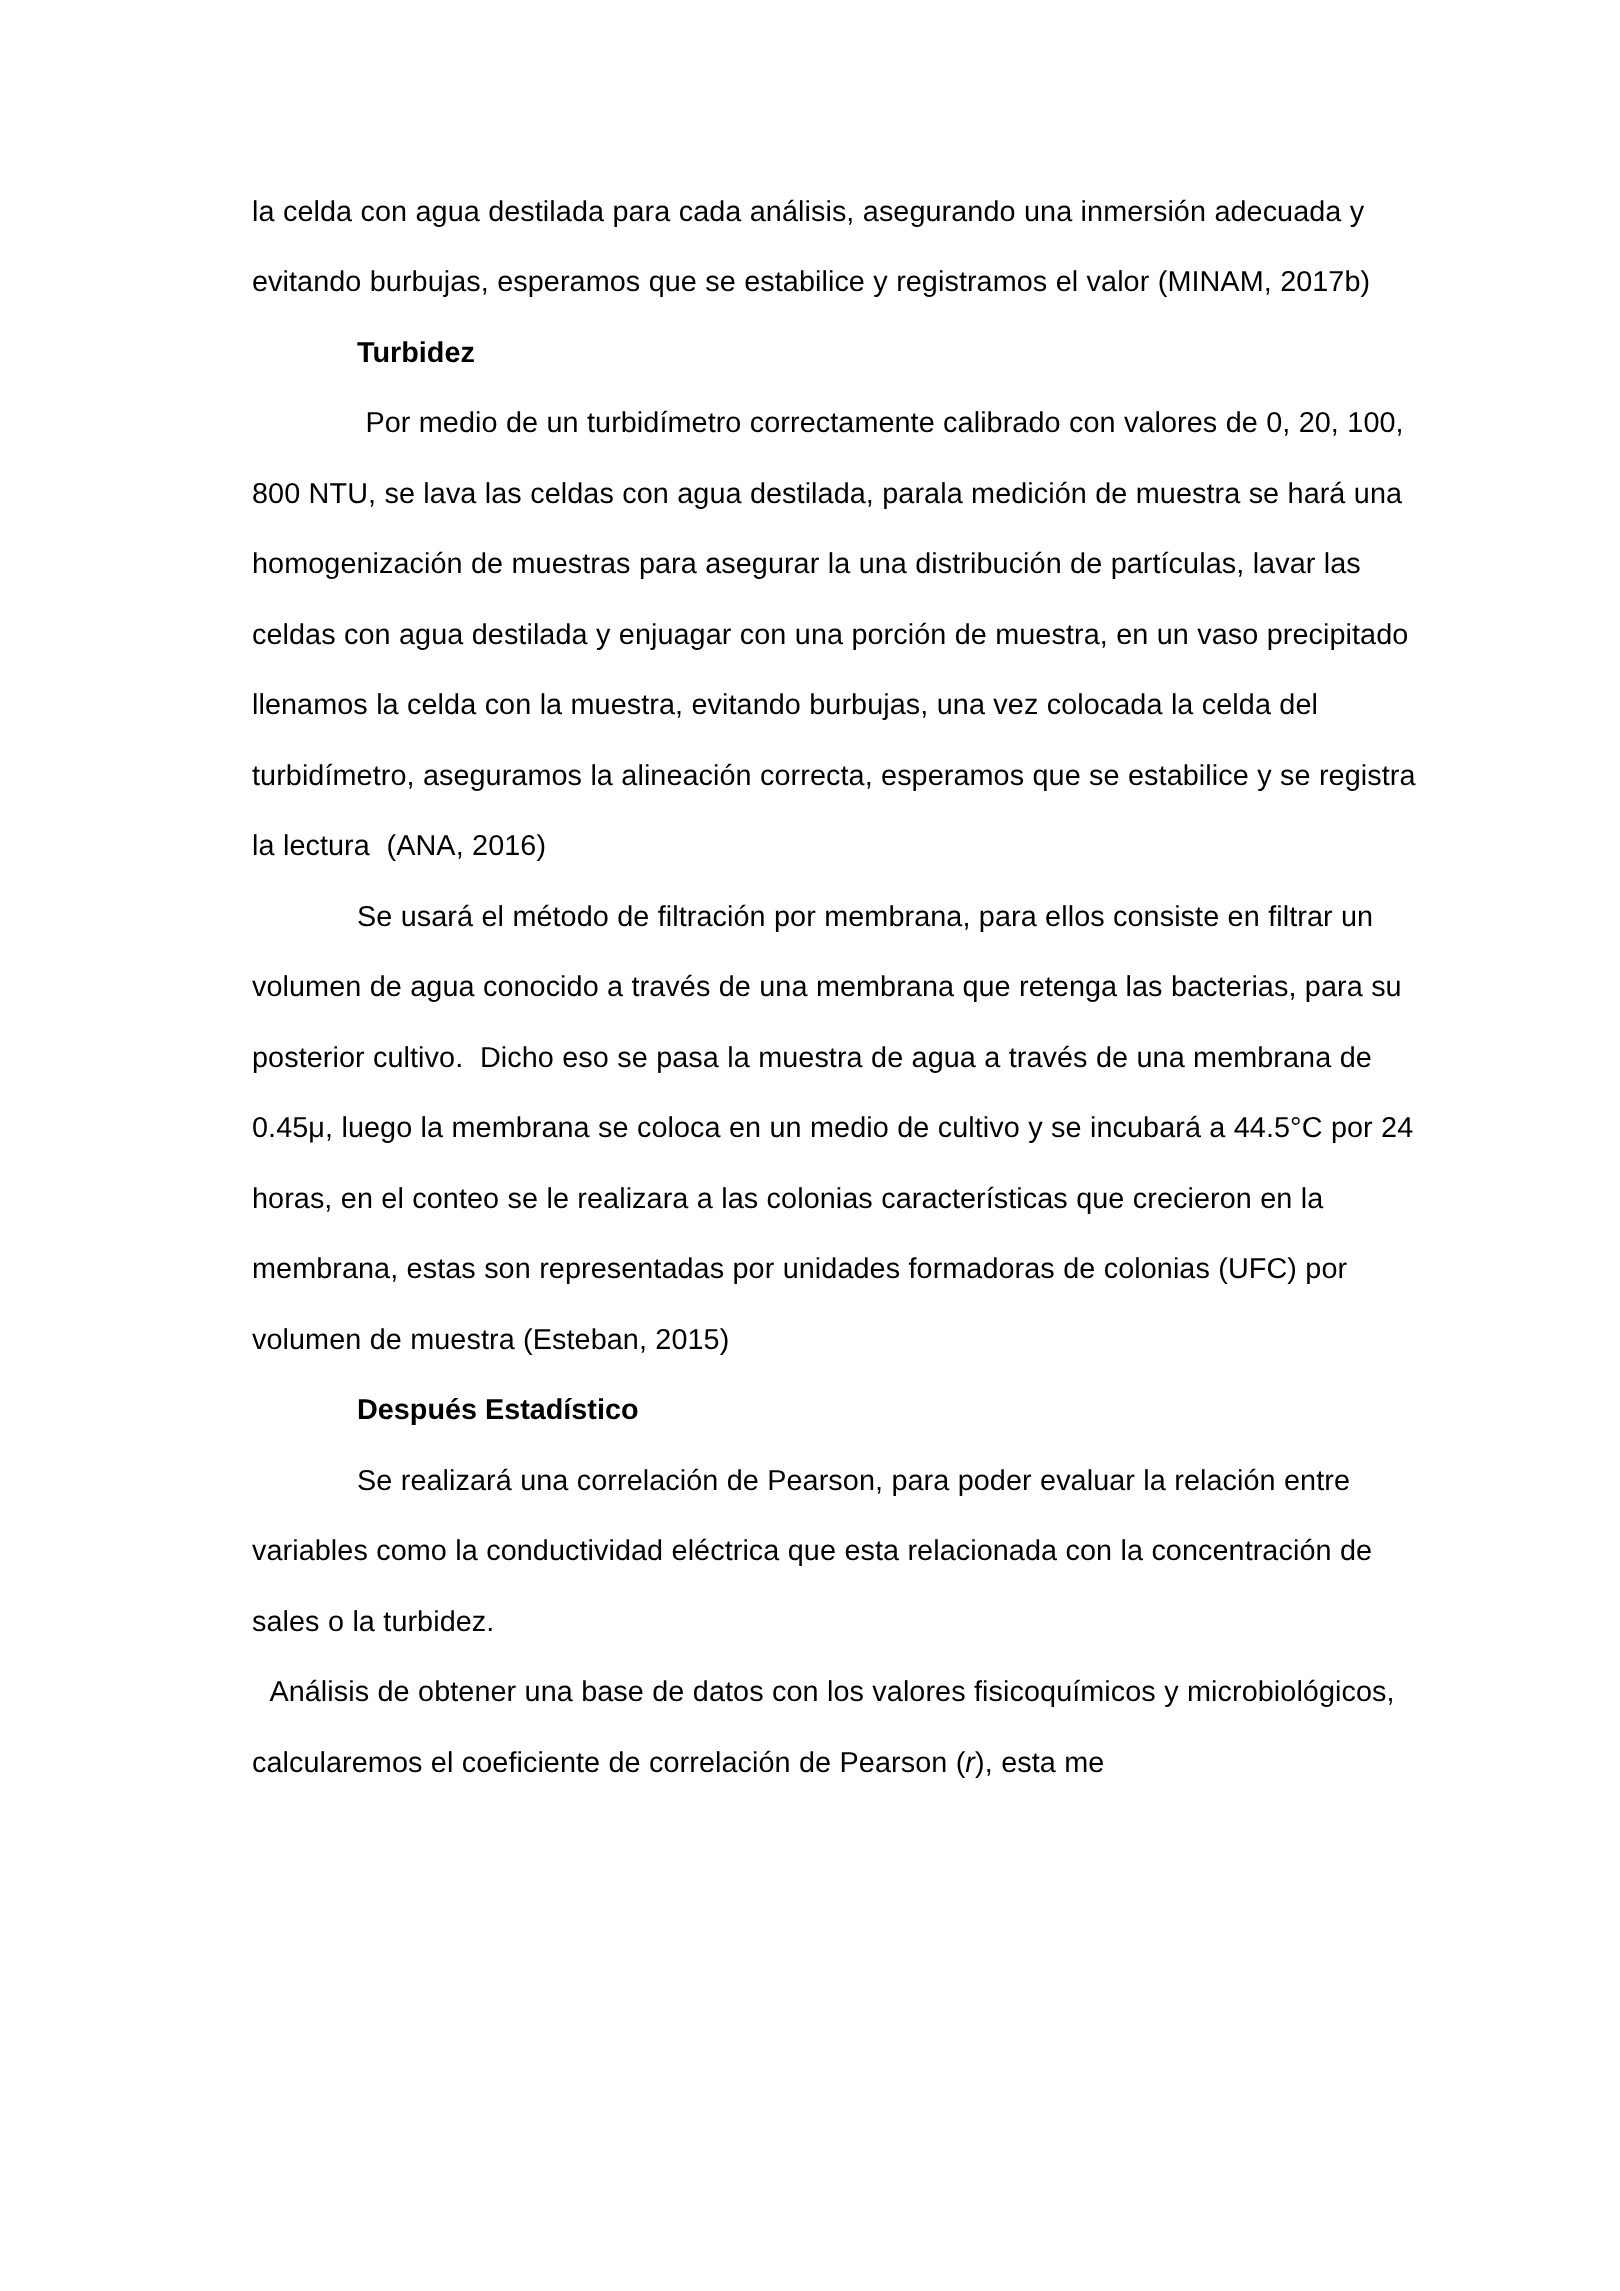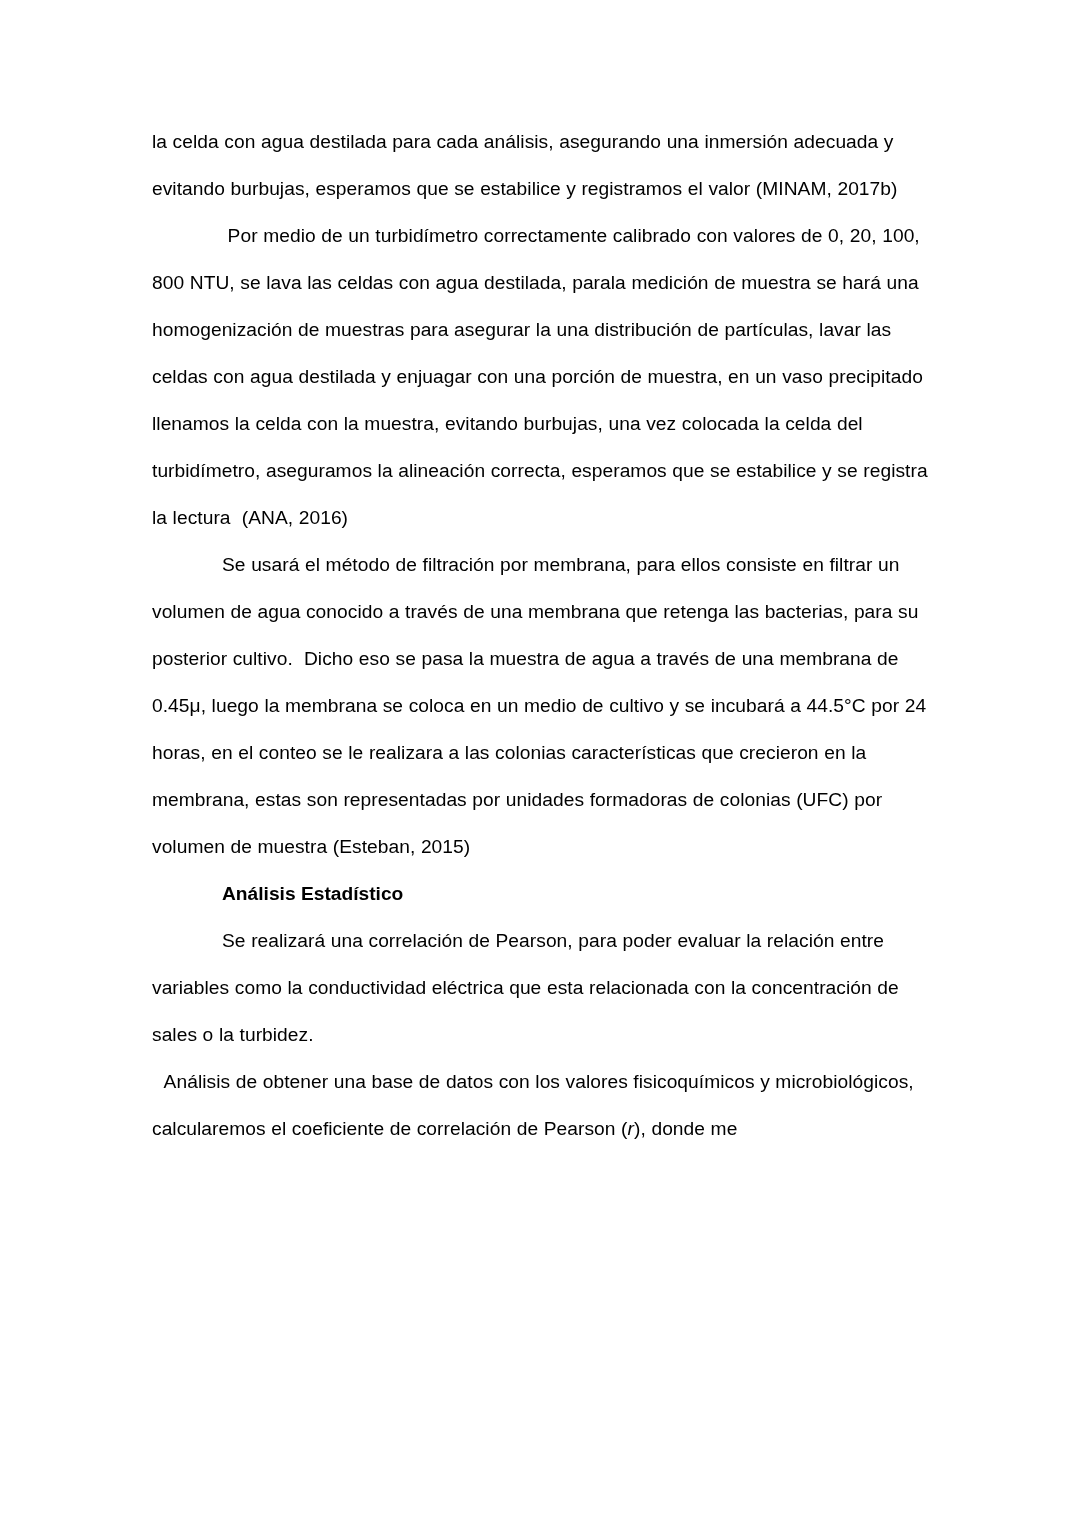--- a/index.html
+++ b/index.html
@@ -14,21 +14,21 @@
     width: 1080px;
     height: 1527px;
     margin: 0 auto;
     background: #ffffff;
     box-sizing: border-box;
     overflow: hidden;
   }
 
   .doc-body {
     position: absolute;
-    left: 152px;
+    left: 168px;
     top: 118px;
     width: 782px;
   }
 
   .para,
   .heading {
     font-family: "Liberation Sans", sans-serif;
     color: #000000;
     margin: 0;
     text-align: left;
@@ -65,26 +65,27 @@
   }
 </style>
 </head>
 <body>
 
 <div class="page">
   <div class="doc-body">
 
     <p class="para">la celda con agua destilada para cada análisis, asegurando una inmersión adecuada y evitando burbujas, esperamos que se estabilice y registramos el valor (MINAM, 2017b)</p>
 
+    <h3 class="heading">Turbidez</h3>
 
     <p class="para indent"> Por medio de un turbidímetro correctamente calibrado con valores de 0, 20, 100, 800 NTU, se lava las celdas con agua destilada, parala medición de muestra se hará una homogenización de muestras para asegurar la una distribución de partículas, lavar las celdas con agua destilada y enjuagar con una porción de muestra, en un vaso precipitado llenamos la celda con la muestra, evitando burbujas, una vez colocada la celda del turbidímetro, aseguramos la alineación correcta, esperamos que se estabilice y se registra la lectura  (ANA, 2016)</p>
 
 
     <p class="para indent">Se usará el método de filtración por membrana, para ellos consiste en filtrar un volumen de agua conocido a través de una membrana que retenga las bacterias, para su posterior cultivo.  Dicho eso se pasa la muestra de agua a través de una membrana de 0.45μ, luego la membrana se coloca en un medio de cultivo y se incubará a 44.5°C por 24 horas, en el conteo se le realizara a las colonias características que crecieron en la membrana, estas son representadas por unidades formadoras de colonias (UFC) por volumen de muestra (Esteban, 2015)</p>
 
-    <h3 class="heading">Análisis Estadístico</h3>
+    <h3 class="heading">Después Estadístico</h3>
 
     <p class="para indent">Se realizará una correlación de Pearson, para poder evaluar la relación entre variables como la conductividad eléctrica que esta relacionada con la concentración de sales o la turbidez.</p>
 
-    <p class="para indent-small"><span> Análisis de obtener una base de datos con los valores fisicoquímicos y microbiológicos, calcularemos el coeficiente de correlación de Pearson (</span><em>r</em><span>), donde me</span></p>
+    <p class="para indent-small"><span> Análisis de obtener una base de datos con los valores fisicoquímicos y microbiológicos, calcularemos el coeficiente de correlación de Pearson (</span><em>r</em><span>), esta me</span></p>
 
   </div>
 </div>
 
 </body></html>

